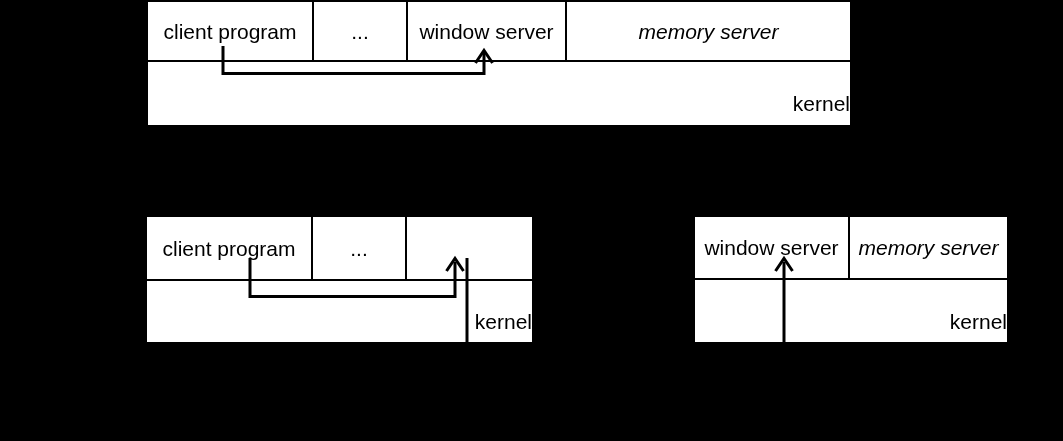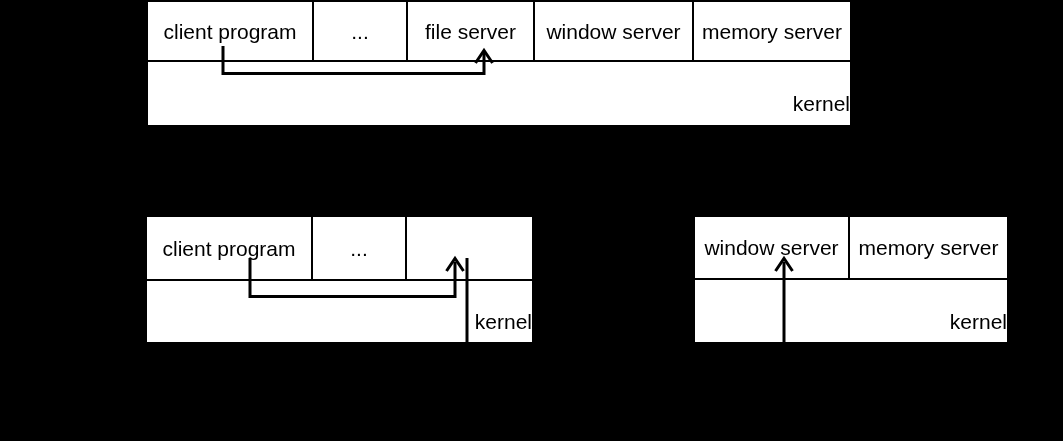--- a/index.html
+++ b/index.html
@@ -32,20 +32,21 @@
   .cell {
     display: flex;
     align-items: center;
     justify-content: center;
     border-right: 2px solid #000000;
     height: 100%;
   }
   .cell.last {
     border-right: none;
     flex: 1;
+    font-style: italic;
   }
   .kernel-row {
     flex: 1;
     display: flex;
     align-items: center;
     justify-content: flex-end;
   }
   .label {
     font-size: 21px;
     line-height: 1;
@@ -64,23 +65,20 @@
 
 <div class="canvas">
 
   <section class="box" style="left:146px; top:0; width:706px; height:127px">
     <div class="cells" style="height:60px">
       <div class="cell" style="width:166px">
         <span class="label">client program</span>
       </div>
       <div class="cell" style="width:94px">
         <span class="label">...</span>
-      </div>
-      <div class="cell" style="width:127px">
-        <span class="label">file server</span>
       </div>
       <div class="cell" style="width:159px">
         <span class="label">window server</span>
       </div>
       <div class="cell last">
         <span class="label">memory server</span>
       </div>
     </div>
     <div class="kernel-row">
       <span class="label">kernel</span>

